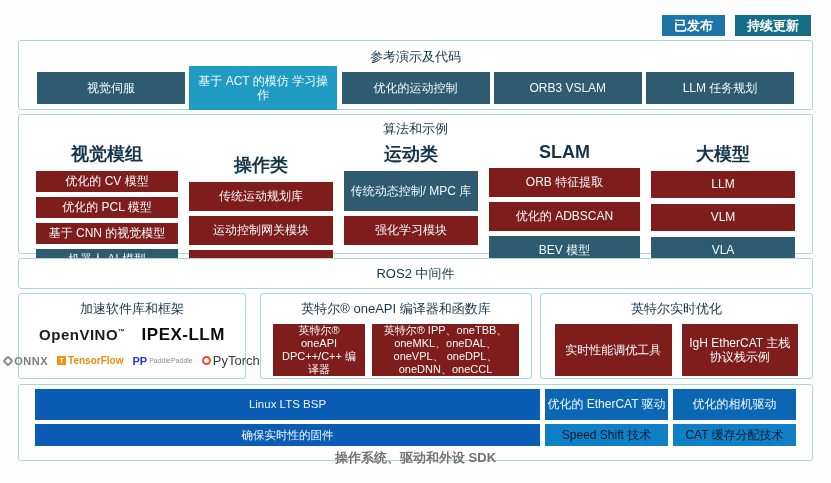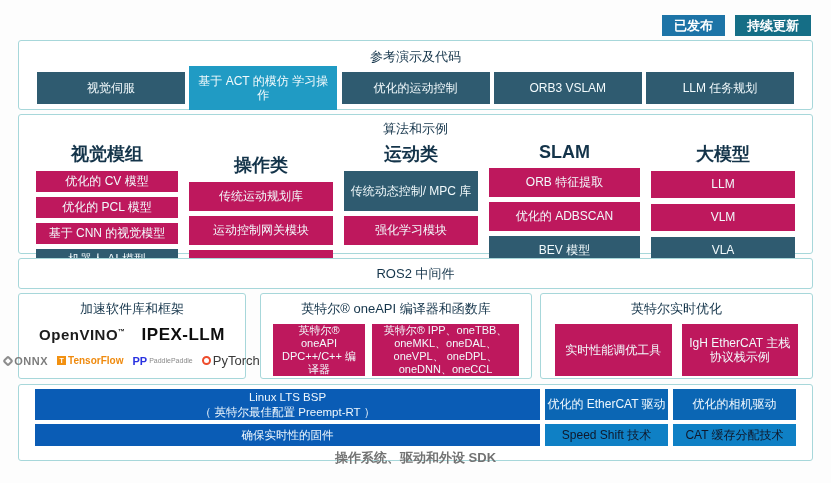--- a/index.html
+++ b/index.html
@@ -10,21 +10,21 @@
   .badges { position:absolute; top:15px; right:20px; display:flex; gap:10px; }
   .badge { color:#fff; font-size:13px; font-weight:bold; padding:4px 12px; line-height:1; }
   .badge.published { background:#1d74a7; }
   .badge.updating  { background:#156e86; }
 
   .section { position:absolute; left:18px; width:795px; background:#ffffff;
              border:1.5px solid #a7d7da; border-radius:3px; }
   .sec-title { text-align:center; font-size:13px; font-weight:normal; color:#14344a; }
 
   
-  .box { background:#be185d; color:#f2fafc; display:flex; align-items:center; justify-content:center;
+  .box { background:#7f1d1d; color:#f2fafc; display:flex; align-items:center; justify-content:center;
          text-align:center; font-size:12px; line-height:1.2; padding:2px 6px; }
   .box.slate { background:#2f5b70; }
   .box.cyan  { background:#209bc4; }
 
   
   #sec-demos { top:40px; height:70px; }
   #sec-demos .sec-title { margin-top:7px; }
   .demo-row { display:flex; justify-content:space-between; align-items:center; padding:0 18px; margin-top:6px; }
   .demo-row .box { width:148px; height:32px; }
   .demo-row .box.cyan { height:44px; margin-top:-6px; margin-bottom:-6px; }
@@ -209,21 +209,20 @@
       <div class="box">实时性能调优工具</div>
       <div class="box">IgH EtherCAT 主栈协议栈示例</div>
     </div>
   </div>
 
   <div class="section" id="sec-os">
     <div class="os-grid">
       <div class="os-row">
         <div class="bar bar-main r1">
           <div>Linux LTS BSP</div>
-          <div>（ 英特尔最佳配置 Preempt-RT ）</div>
         </div>
         <div class="cell drv r1">优化的 EtherCAT 驱动</div>
         <div class="cell drv r1">优化的相机驱动</div>
       </div>
       <div class="os-row">
         <div class="bar bar-main r2">确保实时性的固件</div>
         <div class="cell tech r2">Speed Shift 技术</div>
         <div class="cell tech r2">CAT 缓存分配技术</div>
       </div>
     </div>

